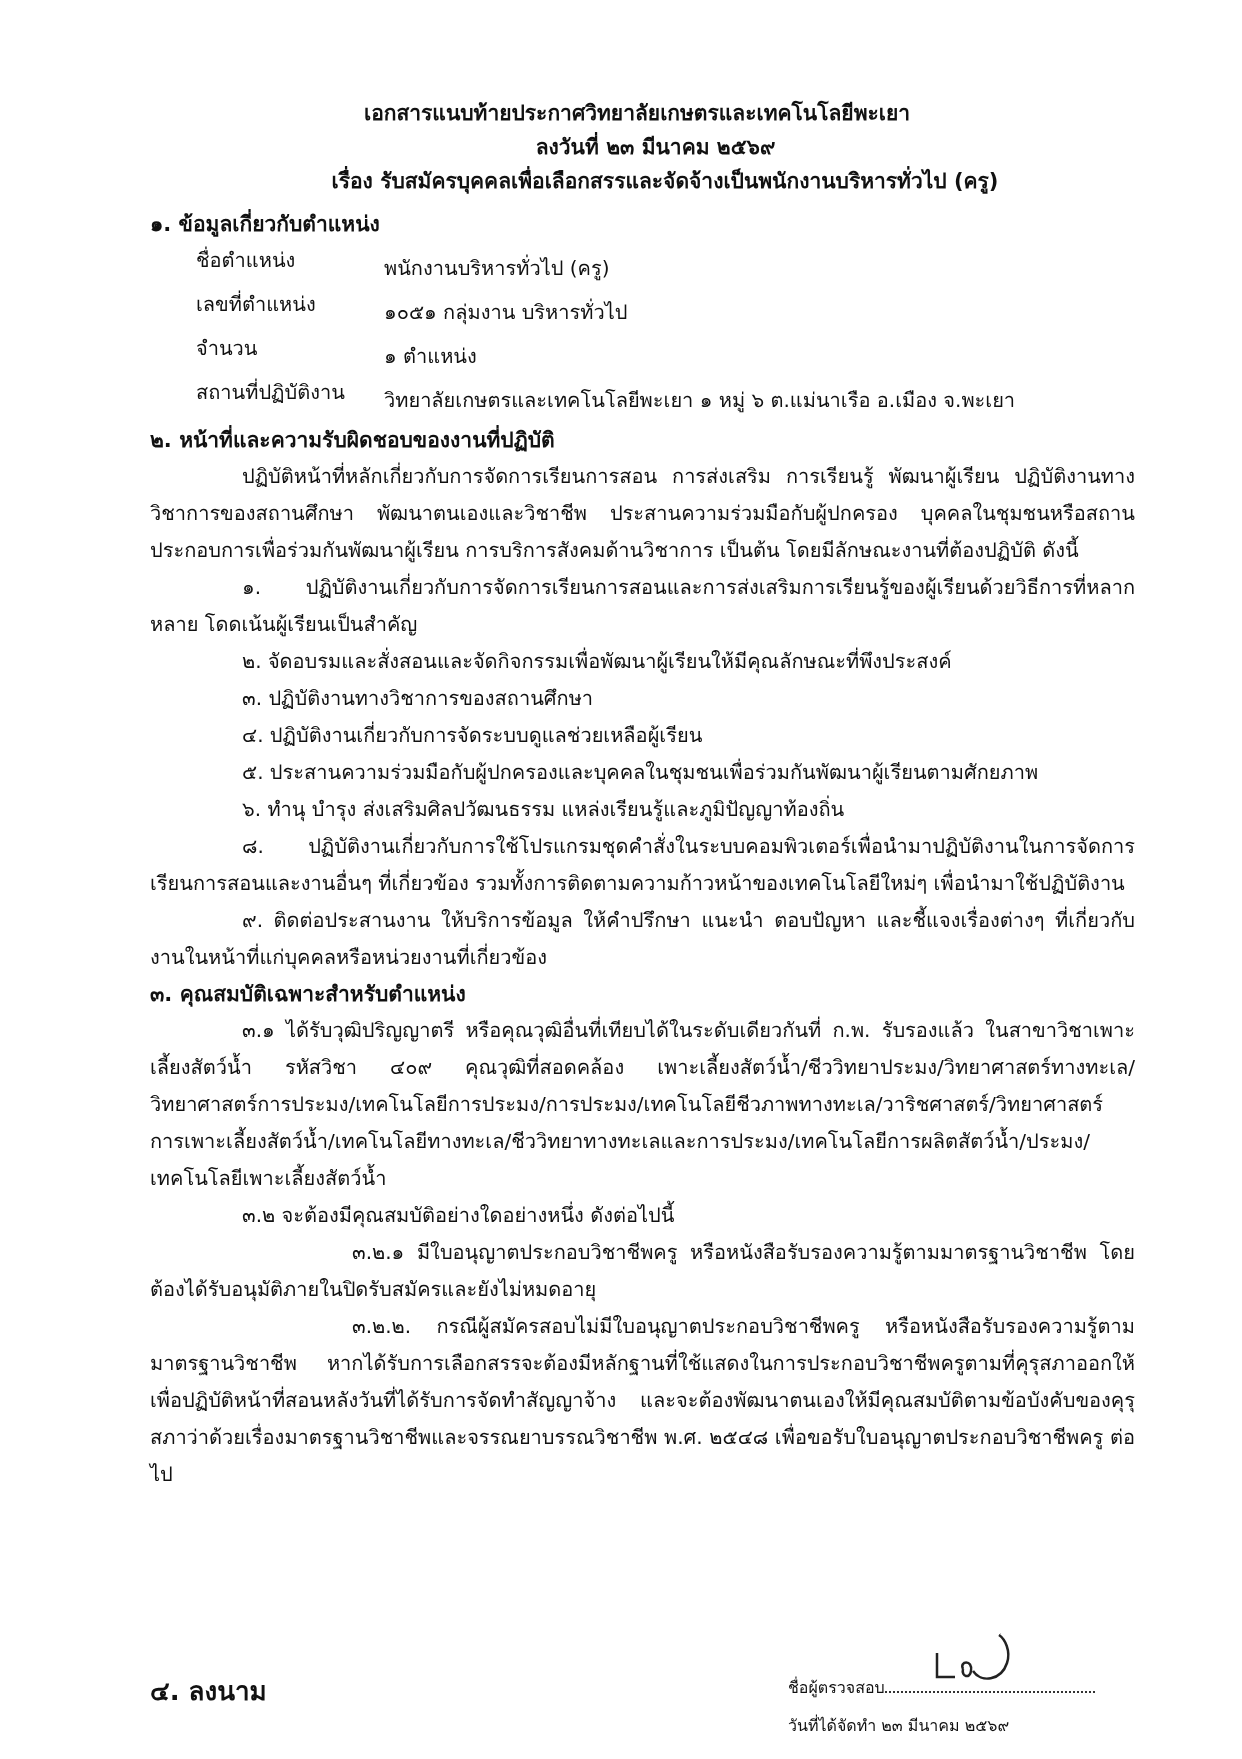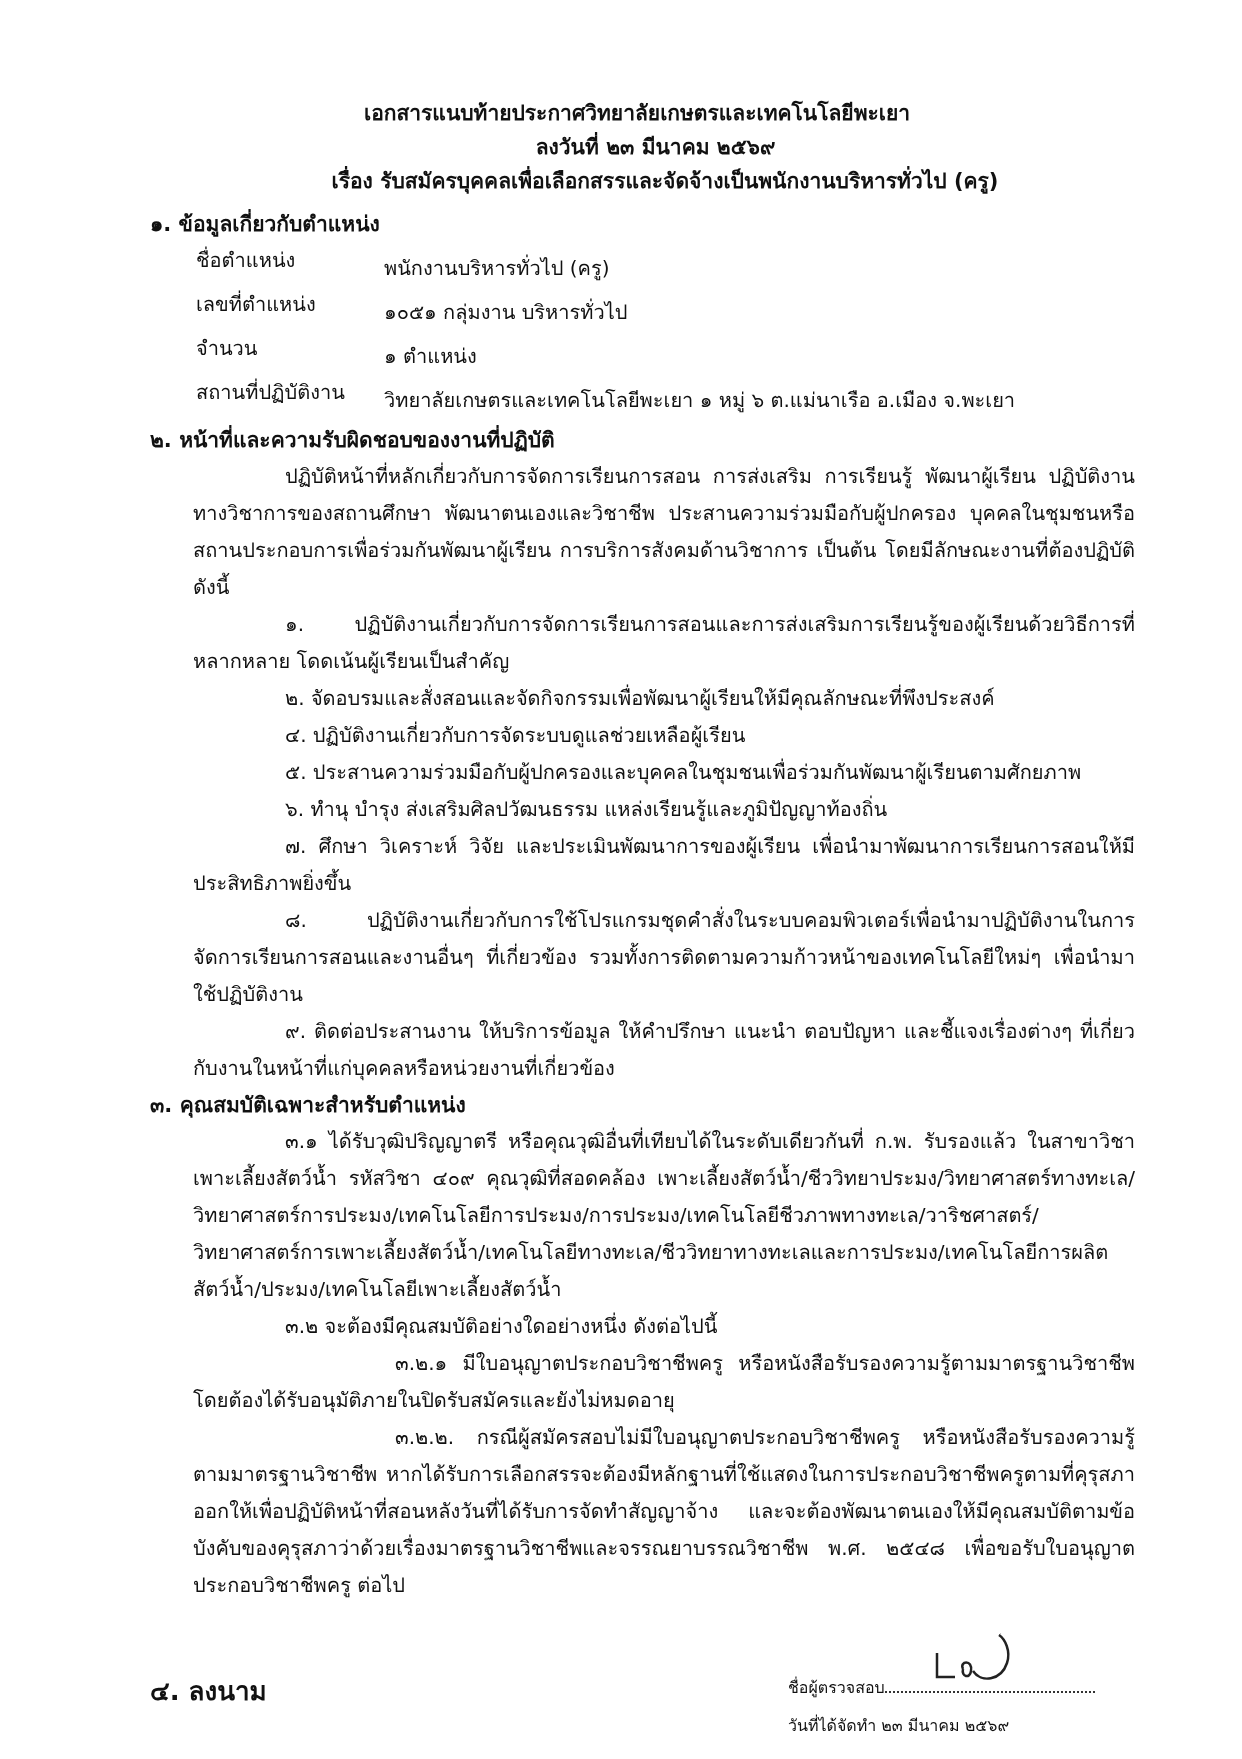--- a/index.html
+++ b/index.html
@@ -13,21 +13,21 @@
   .title-line { font-size: 21px; font-weight: bold; line-height: 34px; white-space: nowrap; }
   .title-line.t1 { padding-left: 32px; }
   .title-line.t2 { padding-left: 69px; }
   .title-line.t3 { padding-left: 88px; }
 
   .content { position: absolute; left: 150px; top: 206px; width: 985px; font-size: 20px; }
   .h { font-weight: bold; font-size: 21px; line-height: 36px; white-space: nowrap; }
   .row { display: flex; line-height: 36px; padding-left: 46px; white-space: nowrap; }
   .row .lbl { width: 188px; flex: none; }
   .row .val { flex: 1; margin-top: 8px; }
-  .para { line-height: 37px; text-align: justify; text-align-last: left; margin-left: 43px; }
+  .para { line-height: 37px; text-align: justify; text-align-last: left; }
   .indent1 { text-indent: 92px; }
   .indent2 { text-indent: 202px; }
   .gap-s { height: 4px; }
 
   .sig { position: absolute; left: 788px; top: 1669px; font-size: 16px; line-height: 38px; white-space: nowrap; }
   .sig .dots { display: inline-block; width: 210px; border-bottom: 2px dotted #333; height: 18px; position: relative; vertical-align: baseline; }
   .signature-mark { position: absolute; left: 30px; top: -40px; }
   .sig-head { position: absolute; left: 150px; top: 1670px; font-size: 26px; font-weight: bold; }
 </style>
 </head>
@@ -58,24 +58,24 @@
     <div class="row">
       <span class="lbl">สถานที่ปฏิบัติงาน</span>
       <span class="val">วิทยาลัยเกษตรและเทคโนโลยีพะเยา  ๑ หมู่ ๖ ต.แม่นาเรือ อ.เมือง จ.พะเยา</span>
     </div>
 
     <div class="gap-s"></div>
     <div class="h">๒. หน้าที่และความรับผิดชอบของงานที่ปฏิบัติ</div>
     <div class="para indent1">ปฏิบัติหน้าที่หลักเกี่ยวกับการจัดการเรียนการสอน การส่งเสริม การเรียนรู้ พัฒนาผู้เรียน ปฏิบัติงานทางวิชาการของสถานศึกษา พัฒนาตนเองและวิชาชีพ ประสานความร่วมมือกับผู้ปกครอง บุคคลในชุมชนหรือสถานประกอบการเพื่อร่วมกันพัฒนาผู้เรียน การบริการสังคมด้านวิชาการ เป็นต้น โดยมีลักษณะงานที่ต้องปฏิบัติ ดังนี้</div>
     <div class="para indent1">๑. ปฏิบัติงานเกี่ยวกับการจัดการเรียนการสอนและการส่งเสริมการเรียนรู้ของผู้เรียนด้วยวิธีการที่หลากหลาย โดดเน้นผู้เรียนเป็นสำคัญ</div>
     <div class="para indent1">๒. จัดอบรมและสั่งสอนและจัดกิจกรรมเพื่อพัฒนาผู้เรียนให้มีคุณลักษณะที่พึงประสงค์</div>
+    <div class="para indent1">๓. ปฏิบัติงานทางวิชาการของสถานศึกษา</div>
     <div class="para indent1">๔. ปฏิบัติงานเกี่ยวกับการจัดระบบดูแลช่วยเหลือผู้เรียน</div>
     <div class="para indent1">๕. ประสานความร่วมมือกับผู้ปกครองและบุคคลในชุมชนเพื่อร่วมกันพัฒนาผู้เรียนตามศักยภาพ</div>
     <div class="para indent1">๖. ทำนุ บำรุง ส่งเสริมศิลปวัฒนธรรม แหล่งเรียนรู้และภูมิปัญญาท้องถิ่น</div>
-    <div class="para indent1">๗. ศึกษา วิเคราะห์ วิจัย และประเมินพัฒนาการของผู้เรียน เพื่อนำมาพัฒนาการเรียนการสอนให้มีประสิทธิภาพยิ่งขึ้น</div>
     <div class="para indent1">๘. ปฏิบัติงานเกี่ยวกับการใช้โปรแกรมชุดคำสั่งในระบบคอมพิวเตอร์เพื่อนำมาปฏิบัติงานในการจัดการเรียนการสอนและงานอื่นๆ ที่เกี่ยวข้อง รวมทั้งการติดตามความก้าวหน้าของเทคโนโลยีใหม่ๆ เพื่อนำมาใช้ปฏิบัติงาน</div>
     <div class="para indent1">๙. ติดต่อประสานงาน ให้บริการข้อมูล ให้คำปรึกษา แนะนำ ตอบปัญหา และชี้แจงเรื่องต่างๆ ที่เกี่ยวกับงานในหน้าที่แก่บุคคลหรือหน่วยงานที่เกี่ยวข้อง</div>
 
     <div class="h">๓. คุณสมบัติเฉพาะสำหรับตำแหน่ง</div>
     <div class="para indent1">๓.๑ ได้รับวุฒิปริญญาตรี หรือคุณวุฒิอื่นที่เทียบได้ในระดับเดียวกันที่ ก.พ. รับรองแล้ว ในสาขาวิชาเพาะเลี้ยงสัตว์น้ำ รหัสวิชา ๔๐๙ คุณวุฒิที่สอดคล้อง เพาะเลี้ยงสัตว์น้ำ/ชีววิทยาประมง/วิทยาศาสตร์ทางทะเล/วิทยาศาสตร์การประมง/เทคโนโลยีการประมง/การประมง/เทคโนโลยีชีวภาพทางทะเล/วาริชศาสตร์/วิทยาศาสตร์การเพาะเลี้ยงสัตว์น้ำ/เทคโนโลยีทางทะเล/ชีววิทยาทางทะเลและการประมง/เทคโนโลยีการผลิตสัตว์น้ำ/ประมง/เทคโนโลยีเพาะเลี้ยงสัตว์น้ำ</div>
     <div class="para indent1">๓.๒ จะต้องมีคุณสมบัติอย่างใดอย่างหนึ่ง ดังต่อไปนี้</div>
     <div class="para indent2">๓.๒.๑ มีใบอนุญาตประกอบวิชาชีพครู หรือหนังสือรับรองความรู้ตามมาตรฐานวิชาชีพ โดยต้องได้รับอนุมัติภายในปิดรับสมัครและยังไม่หมดอายุ</div>
     <div class="para indent2">๓.๒.๒. กรณีผู้สมัครสอบไม่มีใบอนุญาตประกอบวิชาชีพครู หรือหนังสือรับรองความรู้ตามมาตรฐานวิชาชีพ หากได้รับการเลือกสรรจะต้องมีหลักฐานที่ใช้แสดงในการประกอบวิชาชีพครูตามที่คุรุสภาออกให้เพื่อปฏิบัติหน้าที่สอนหลังวันที่ได้รับการจัดทำสัญญาจ้าง และจะต้องพัฒนาตนเองให้มีคุณสมบัติตามข้อบังคับของคุรุสภาว่าด้วยเรื่องมาตรฐานวิชาชีพและจรรณยาบรรณวิชาชีพ พ.ศ. ๒๕๔๘ เพื่อขอรับใบอนุญาตประกอบวิชาชีพครู ต่อไป</div>
   </div>
 

